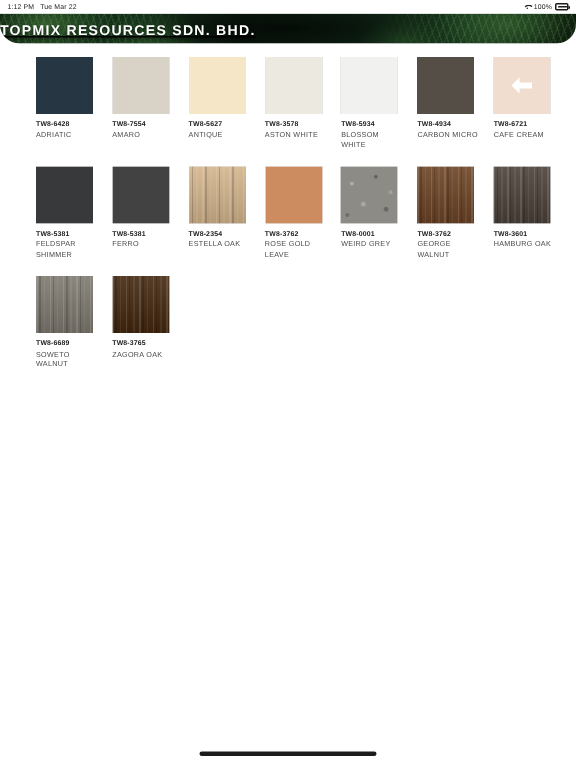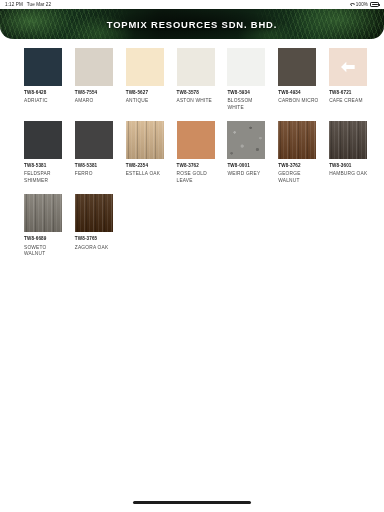--- a/index.html
+++ b/index.html
@@ -44,32 +44,33 @@
   }
   .batt::after{
     content:""; position:absolute; right:-1.6px; top:1.2px;
     width:1px; height:1.8px; background:#1b1b1b; border-radius:0 .6px .6px 0;
   }
   .batt i{ display:block; height:100%; width:100%; background:#1b1b1b; border-radius:.4px; }
 
   
   .header{
     position:relative;
-    height:30px;
+    height:20px;
     margin:0;
     border-radius:0 0 13px 13px;
     overflow:hidden;
     background:
       radial-gradient(ellipse 60px 30px at 8% 40%, rgba(58,104,52,.85), rgba(0,0,0,0) 70%),
       radial-gradient(ellipse 50px 26px at 26% 80%, rgba(44,86,42,.7), rgba(0,0,0,0) 70%),
       radial-gradient(ellipse 70px 34px at 88% 35%, rgba(52,96,48,.8), rgba(0,0,0,0) 72%),
       radial-gradient(ellipse 44px 22px at 70% 90%, rgba(38,76,38,.6), rgba(0,0,0,0) 70%),
       linear-gradient(100deg,#0c1c10 0%,#14301a 18%,#0a160d 42%,#0d1f12 62%,#16351c 82%,#091409 100%);
-    display:flex; align-items:center; justify-content:center;
+    display:flex; align-items:center; 
     z-index:4;
+    text-decoration:underline;
   }
   
   .header .fronds{
     position:absolute; inset:0;
     background-image:
       repeating-linear-gradient(72deg, rgba(104,160,86,.20) 0 1px, rgba(0,0,0,0) 1px 4px),
       repeating-linear-gradient(-66deg, rgba(120,176,98,.13) 0 1px, rgba(0,0,0,0) 1px 5px);
     -webkit-mask-image:linear-gradient(90deg, #000 0%, #000 22%, transparent 34%, transparent 66%, #000 78%, #000 100%);
             mask-image:linear-gradient(90deg, #000 0%, #000 22%, transparent 34%, transparent 66%, #000 78%, #000 100%);
     pointer-events:none;

